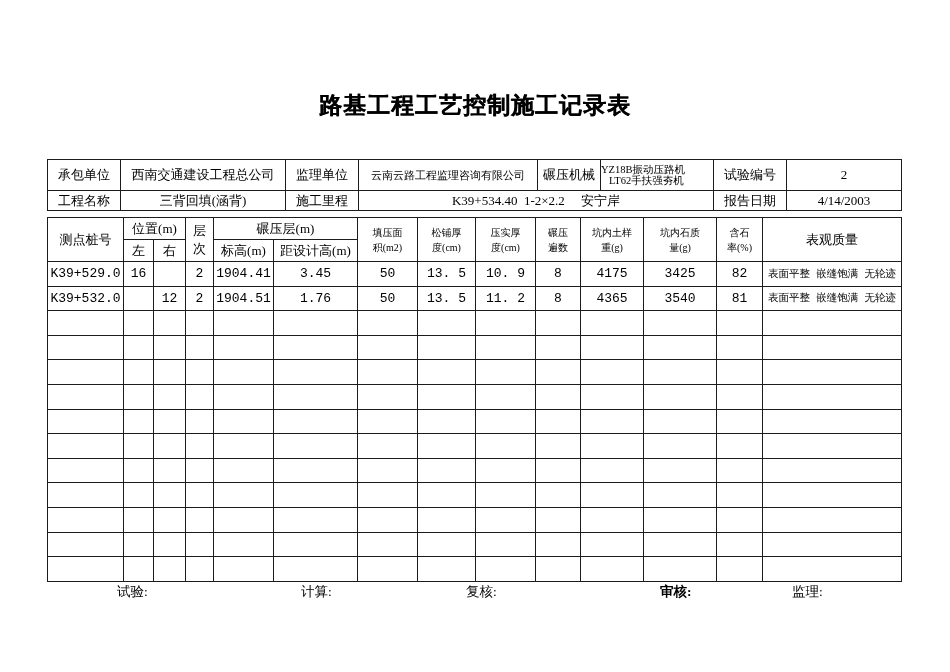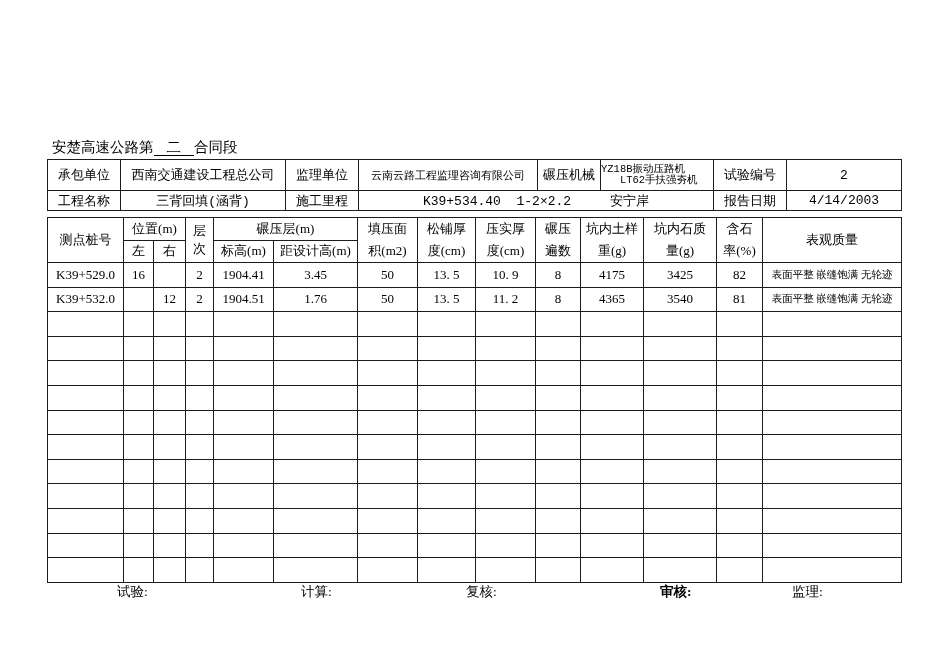--- a/index.html
+++ b/index.html
@@ -6,43 +6,43 @@
   .page{position:relative;width:950px;height:672px;background:#ffffff;overflow:hidden;
         font-family:"Liberation Serif","DejaVu Serif",serif;color:#000;}
   .title{position:absolute;top:90px;left:0;width:100%;text-align:center;margin:0;
          font-size:23px;font-weight:bold;letter-spacing:1px;
          text-shadow:0.6px 0 0 #000;}
   .subtitle{position:absolute;top:138px;left:52px;font-size:14.5px;}
   .blank{display:inline-block;border-bottom:1px solid #000;padding:0 13px;line-height:15px;}
   table{border-collapse:collapse;table-layout:fixed;position:absolute;left:47px;}
   td{border:1px solid #1c1c1c;text-align:center;vertical-align:middle;
      padding:0;font-size:13px;overflow:hidden;}
-  .info{top:159px;width:854px;font-family:Liberation Mono, monospace;}
+  .info{top:159px;width:854px;}
   .info tr.r1{height:31px;}
   .info tr.r2{height:20px;}
   .rec{top:217px;width:854px;}
   .rec tr.hr{height:22px;}
-  .rec tr.dr{height:24.6px;}
+  .rec tr.dr{height:24.6px;font-family:Liberation Mono, monospace;}
   .pre{white-space:pre-line;}
   .prewrap{white-space:pre-wrap;text-align:left;}
   .small{font-size:11px;}
   .xsmall{font-size:10.5px;line-height:11.5px;}
-  .hsmall{font-size:13px;line-height:22px;}
+  .hsmall{font-size:10px;line-height:15px;}
   .appearance{font-size:10.5px;}
   .footer{position:absolute;top:583px;left:0;width:100%;height:18px;font-size:13.5px;}
   .footer span{position:absolute;top:0;}
   .f0{left:117px;} .f1{left:301px;} .f2{left:466px;} .f3{left:660px;font-weight:bold;} .f4{left:792px;}
 </style>
 </head>
 <body>
 
 <div class="page">
 
-
-  <div class="subtitle"><span>安楚高速公路第</span><span class="blank"><span>二</span></span><span>合同段</span></div>
+  <h1 class="title">路基工程工艺控制施工记录表</h1>
+
 
   <table class="info">
     <colgroup>
       <col style="width:73px">
         <col style="width:165px">
         <col style="width:73px">
         <col style="width:179px">
       <col style="width:63px">
         <col style="width:113px">
         <col style="width:73px">

